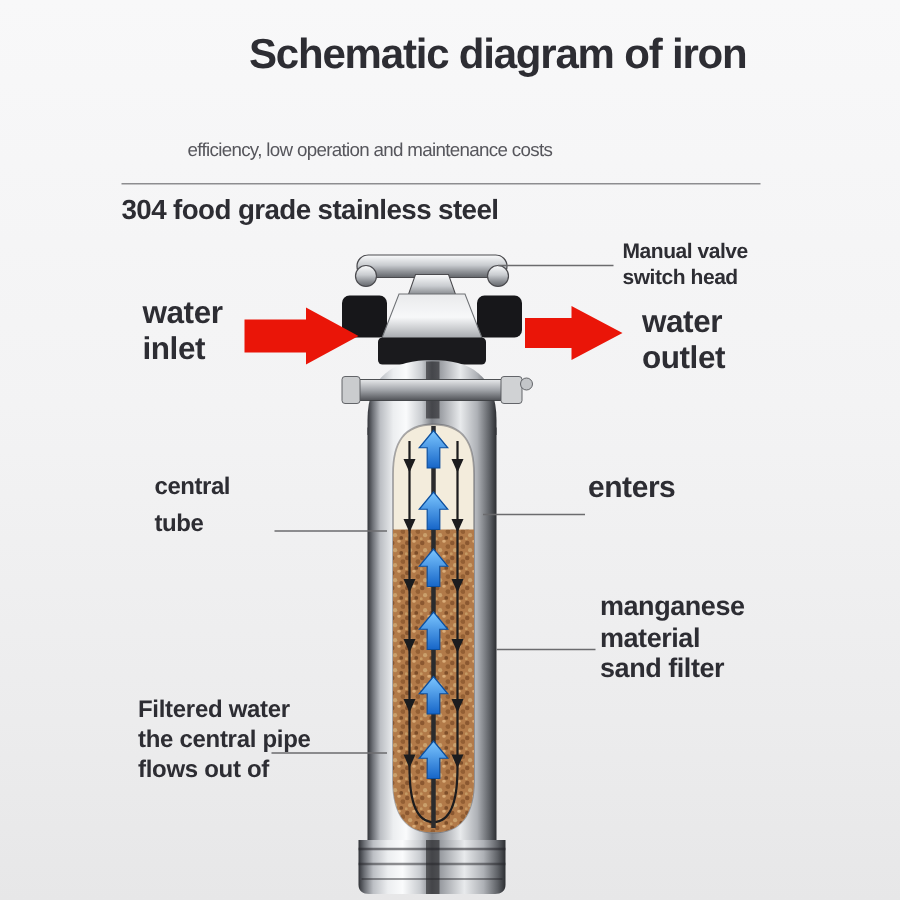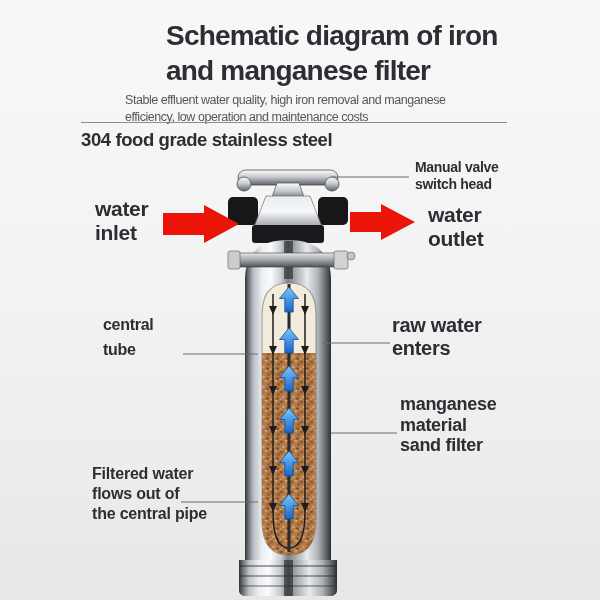--- a/index.html
+++ b/index.html
@@ -32,24 +32,22 @@
   .lbl-filtered{left:92px;top:464px;font-size:16px;line-height:20px;letter-spacing:-0.2px;}
   svg{display:block;}
 </style>
 </head>
 <body>
 
 <div id="canvas">
 
   <div class="abs title">
     <div>Schematic diagram of iron</div>
-    <div>and manganese filter</div>
   </div>
   <div class="abs subtitle">
-    <div>Stable effluent water quality, high iron removal and manganese</div>
     <div>efficiency, low operation and maintenance costs</div>
   </div>
   <div class="abs divider"></div>
   <div class="abs banner">304 food grade stainless steel</div>
 
   <svg class="abs" style="left:0;top:0;" width="600" height="600" viewBox="0 0 600 600">
     <defs>
       <linearGradient id="cylGrad" x1="0" y1="0" x2="1" y2="0">
         <stop offset="0" stop-color="#313338"></stop>
           <stop offset="0.04" stop-color="#6d7076"></stop>
@@ -182,27 +180,26 @@
   </div>
   <div class="lbl lbl-outlet">
     <div>water</div>
     <div>outlet</div>
   </div>
   <div class="lbl lbl-central">
     <div>central</div>
     <div>tube</div>
   </div>
   <div class="lbl lbl-raw">
-    <div>raw water</div>
     <div>enters</div>
   </div>
   <div class="lbl lbl-mang">
     <div>manganese</div>
     <div>material</div>
     <div>sand filter</div>
   </div>
   <div class="lbl lbl-filtered">
     <div>Filtered water</div>
+    <div>the central pipe</div>
     <div>flows out of</div>
-    <div>the central pipe</div>
   </div>
 
 </div>
 
 </body></html>

